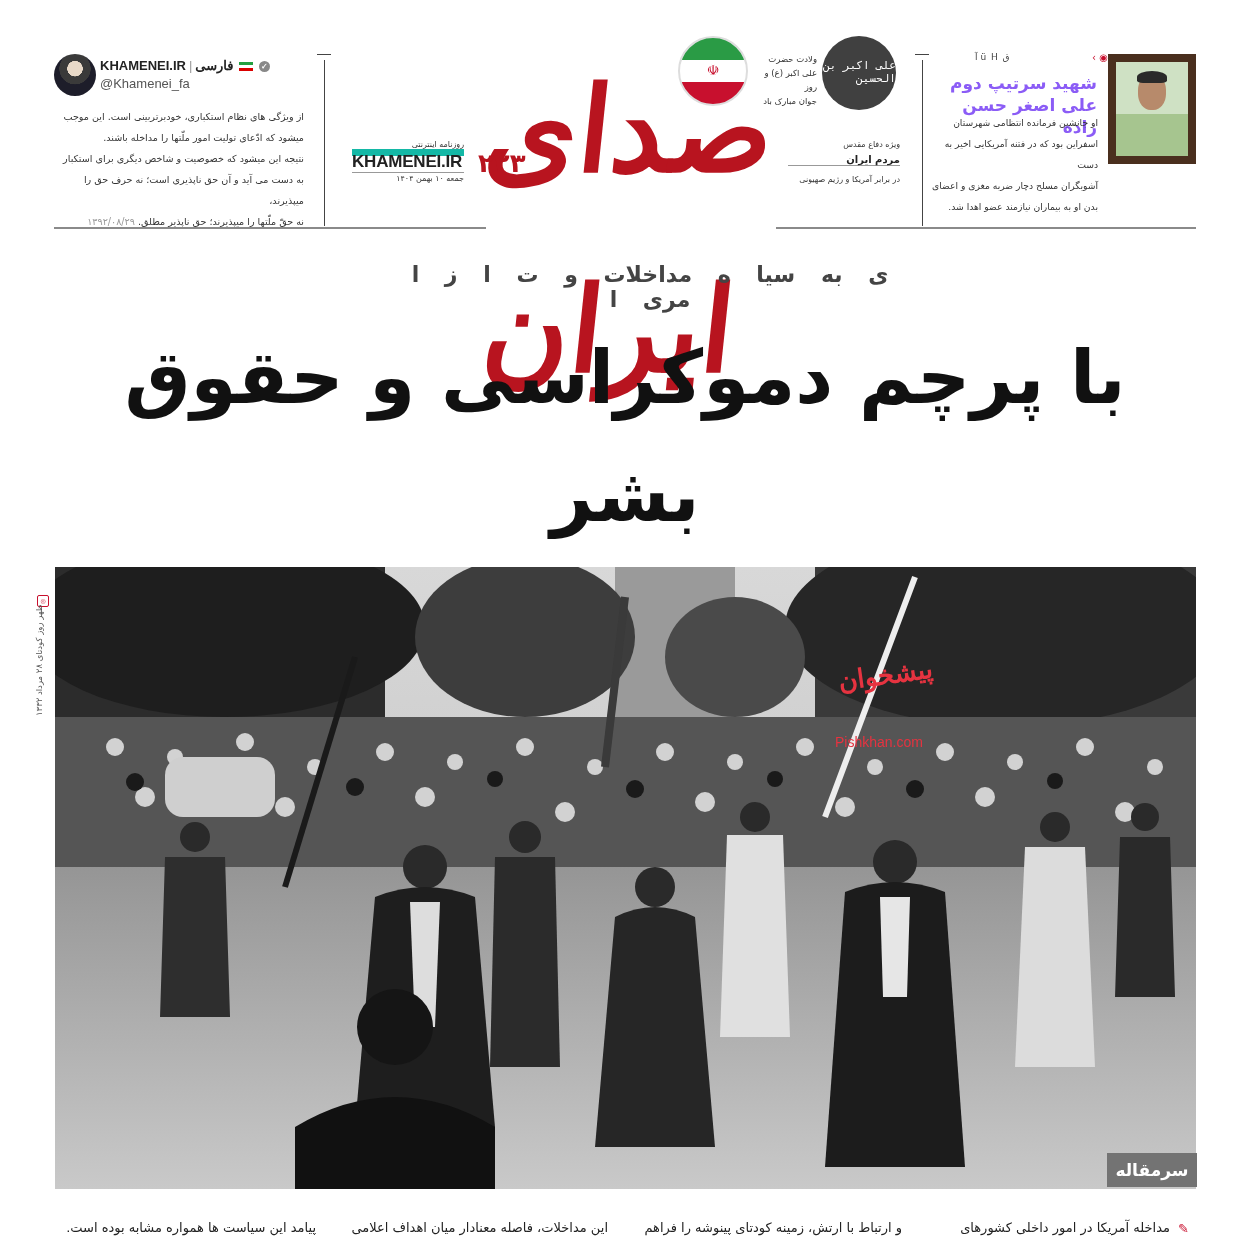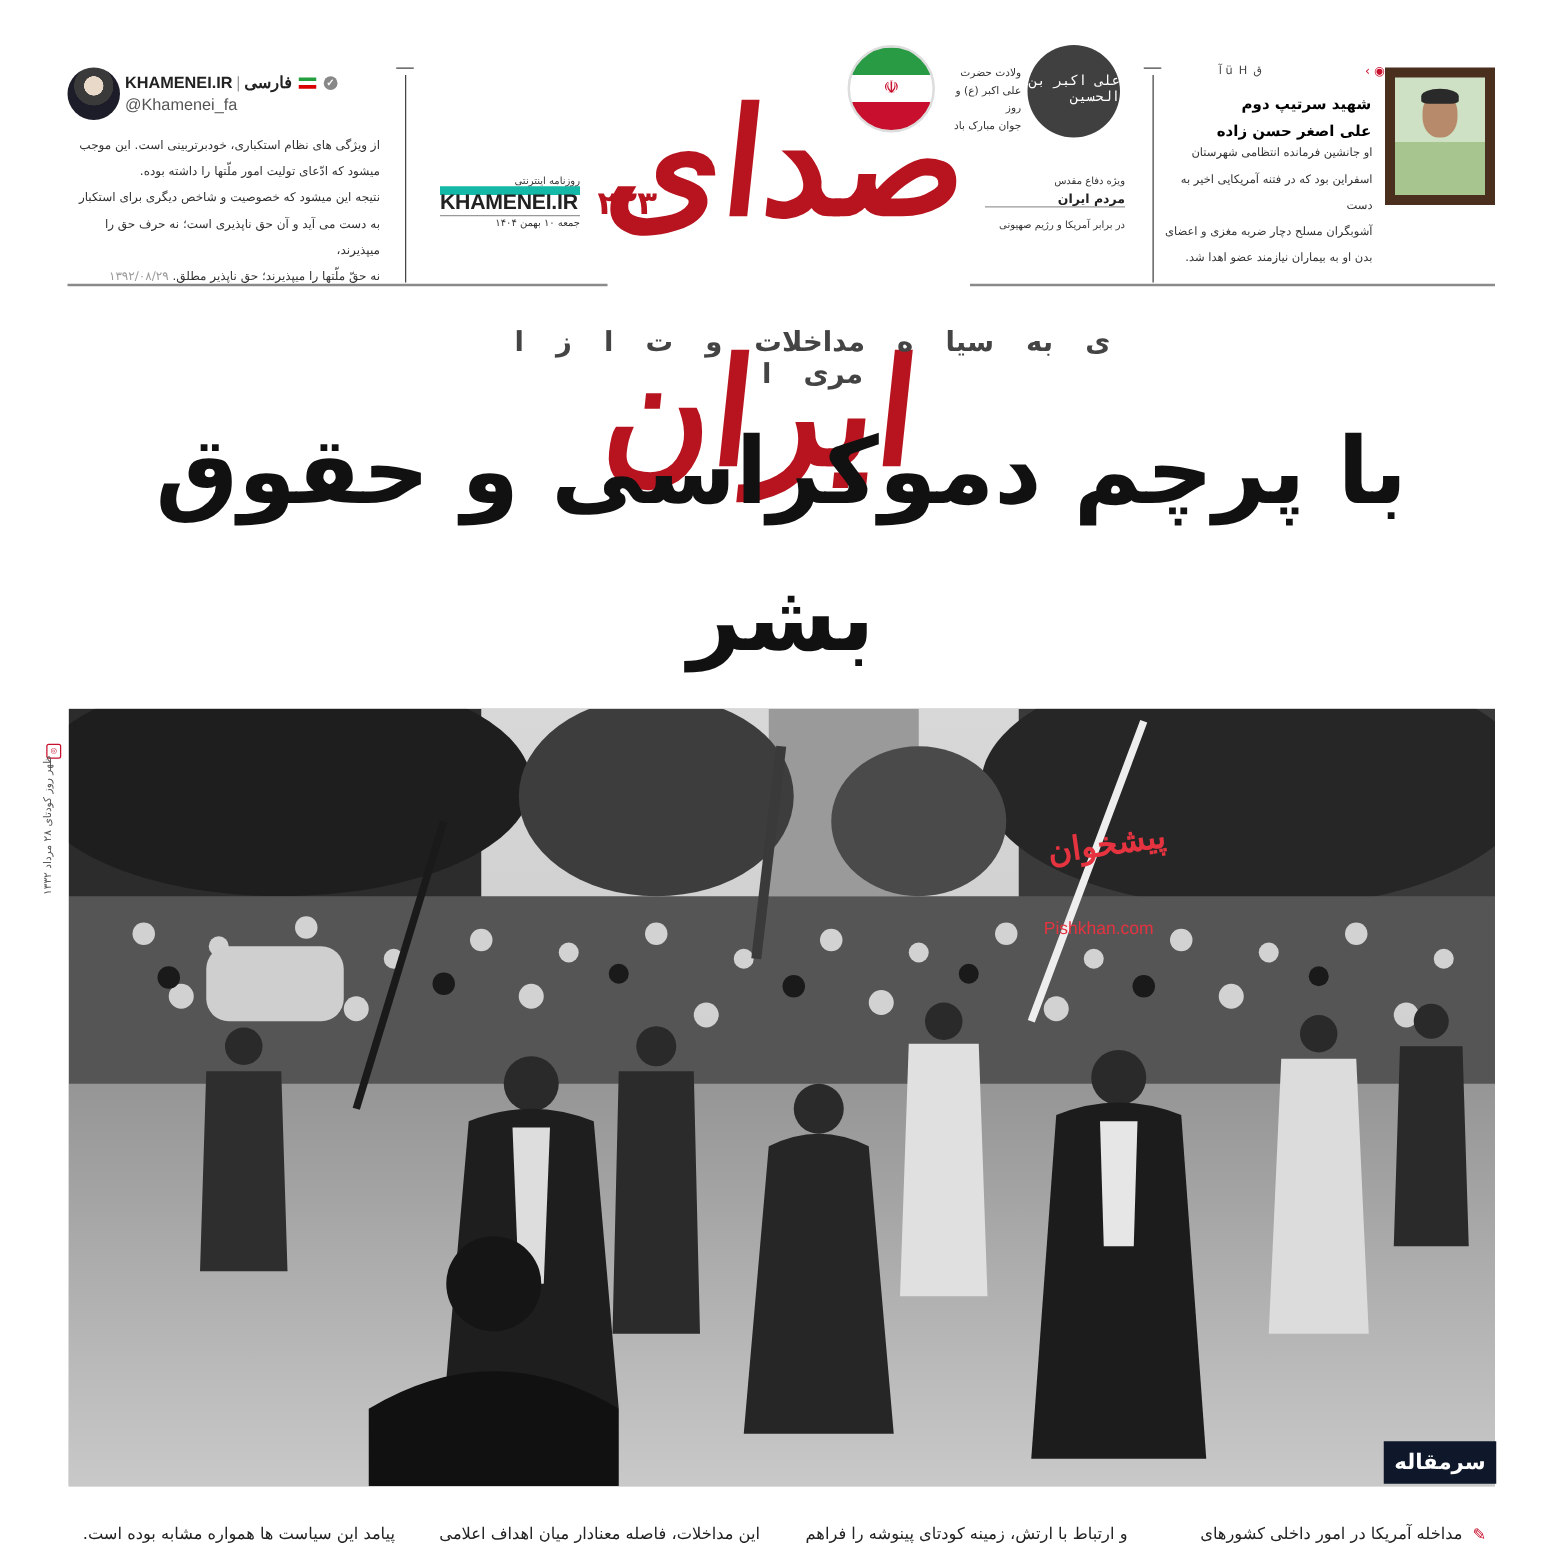--- a/index.html
+++ b/index.html
@@ -33,33 +33,33 @@
   .special-label{left:788px;top:140px;width:112px;font-size:8px;color:#333;}
   .people-label{left:788px;top:154px;width:112px;font-size:10px;font-weight:bold;color:#222;border-bottom:1px solid #999;}
   .against-label{left:788px;top:175px;width:112px;font-size:8px;color:#333;}
   
   .martyr-photo{left:1108px;top:54px;width:88px;height:110px;background:#4a2f1e;box-sizing:border-box;padding:8px;}
   .martyr-photo-inner{width:100%;height:100%;background:linear-gradient(#cfe1c4 0 55%,#a6c58f 55%);position:relative;}
   .martyr-face{position:absolute;left:22px;top:12px;width:28px;height:36px;border-radius:45%;background:#b78a6b;}
   .martyr-hair{position:absolute;left:21px;top:9px;width:30px;height:12px;border-radius:50% 50% 20% 20%;background:#2a2a2a;}
   .martyr-icons{left:975px;top:52px;font-size:9px;color:#444;letter-spacing:1px;}
   .martyr-icon-mark{left:1092px;top:52px;font-size:10px;color:#c8102e;}
-  .martyr-title{left:945px;top:72px;width:152px;font-size:12px;font-weight:bold;line-height:22px;color:#000000;}
+  .martyr-title{left:945px;top:72px;width:152px;font-size:17px;font-weight:bold;line-height:22px;color:#8b5cf6;}
   .martyr-body{left:930px;top:112px;width:168px;font-size:9.2px;line-height:21px;color:#333;}
   
   .kicker{left:380px;top:262px;width:540px;text-align:center;font-size:22px;font-weight:bold;color:#444;word-spacing:18px;direction:rtl;}
   .headline{left:60px;top:318px;width:1130px;text-align:center;font-family:"DejaVu Sans",sans-serif;font-weight:bold;font-size:74px;line-height:118px;color:#111;direction:rtl;letter-spacing:-2px;}
   
   .photo{left:55px;top:567px;width:1141px;height:622px;overflow:hidden;background:#777;}
   .photo svg{display:block;}
   .photo-caption{left:34px;top:590px;width:18px;height:140px;writing-mode:vertical-rl;transform:rotate(180deg);font-size:8.5px;color:#555;text-align:center;white-space:nowrap;}
   .caption-icon{left:37px;top:595px;width:10px;height:10px;border:1px solid #c8102e;border-radius:2px;font-size:6px;color:#c8102e;text-align:center;line-height:10px;}
   .watermark{left:838px;top:660px;color:#e63340;font-family:"DejaVu Serif",serif;font-size:26px;font-weight:bold;transform:rotate(-8deg);}
   .watermark-url{left:835px;top:734px;color:#e63340;font-family:"Liberation Sans",sans-serif;font-size:14px;}
-  .editorial-badge{left:1107px;top:1153px;width:90px;height:34px;background:#0f172a;color:#fff;font-weight:bold;font-size:17px;line-height:34px;text-align:center;}
+  .editorial-badge{left:1107px;top:1153px;width:90px;height:34px;background:#737373;color:#fff;font-weight:bold;font-size:17px;line-height:34px;text-align:center;}
   
   .col{top:1220px;font-size:13px;color:#222;white-space:nowrap;direction:rtl;}
   .col-icon{left:1178px;top:1221px;font-size:13px;color:#c8102e;}
 </style>
 </head>
 <body>
 
 <div class="hline" style="left:54px;top:227px;width:432px;"></div>
 <div class="hline" style="left:776px;top:227px;width:420px;"></div>
 <div class="vline" style="left:324px;top:60px;height:166px;"></div>
@@ -69,21 +69,21 @@
 
 <div class="abs tweet-avatar"></div>
 <div class="abs tweet-name">
   <span>KHAMENEI.IR</span><span class="sep">|</span><span>فارسی</span>
   <span class="flag-mini"></span>
   <span class="verified">✓</span>
 </div>
 <div class="abs tweet-handle">@Khamenei_fa</div>
 <div class="abs tweet-body rtl">
   <div>از ویژگی های نظام استکباری، خودبرتربینی است. این موجب</div>
-  <div>میشود که ادّعای تولیت امور ملّتها را داشته بوده.</div>
+  <div>میشود که ادّعای تولیت امور ملّتها را مداخله باشند.</div>
   <div>نتیجه این میشود که خصوصیت و شاخص دیگری برای استکبار</div>
   <div>به دست می آید و آن حق ناپذیری است؛ نه حرف حق را میپذیرند،</div>
   <div><span>نه حقّ ملّتها را میپذیرند؛ حق ناپذیر مطلق.</span> <span class="tweet-date">۱۳۹۲/۰۸/۲۹</span></div>
 </div>
 
 <div class="abs online-label rtl">روزنامه اینترنتی</div>
 <div class="abs khamenei-ir">KHAMENEI.IR</div>
 <div class="abs date-line rtl">جمعه ۱۰ بهمن ۱۴۰۴</div>
 
 <div class="abs masthead">

